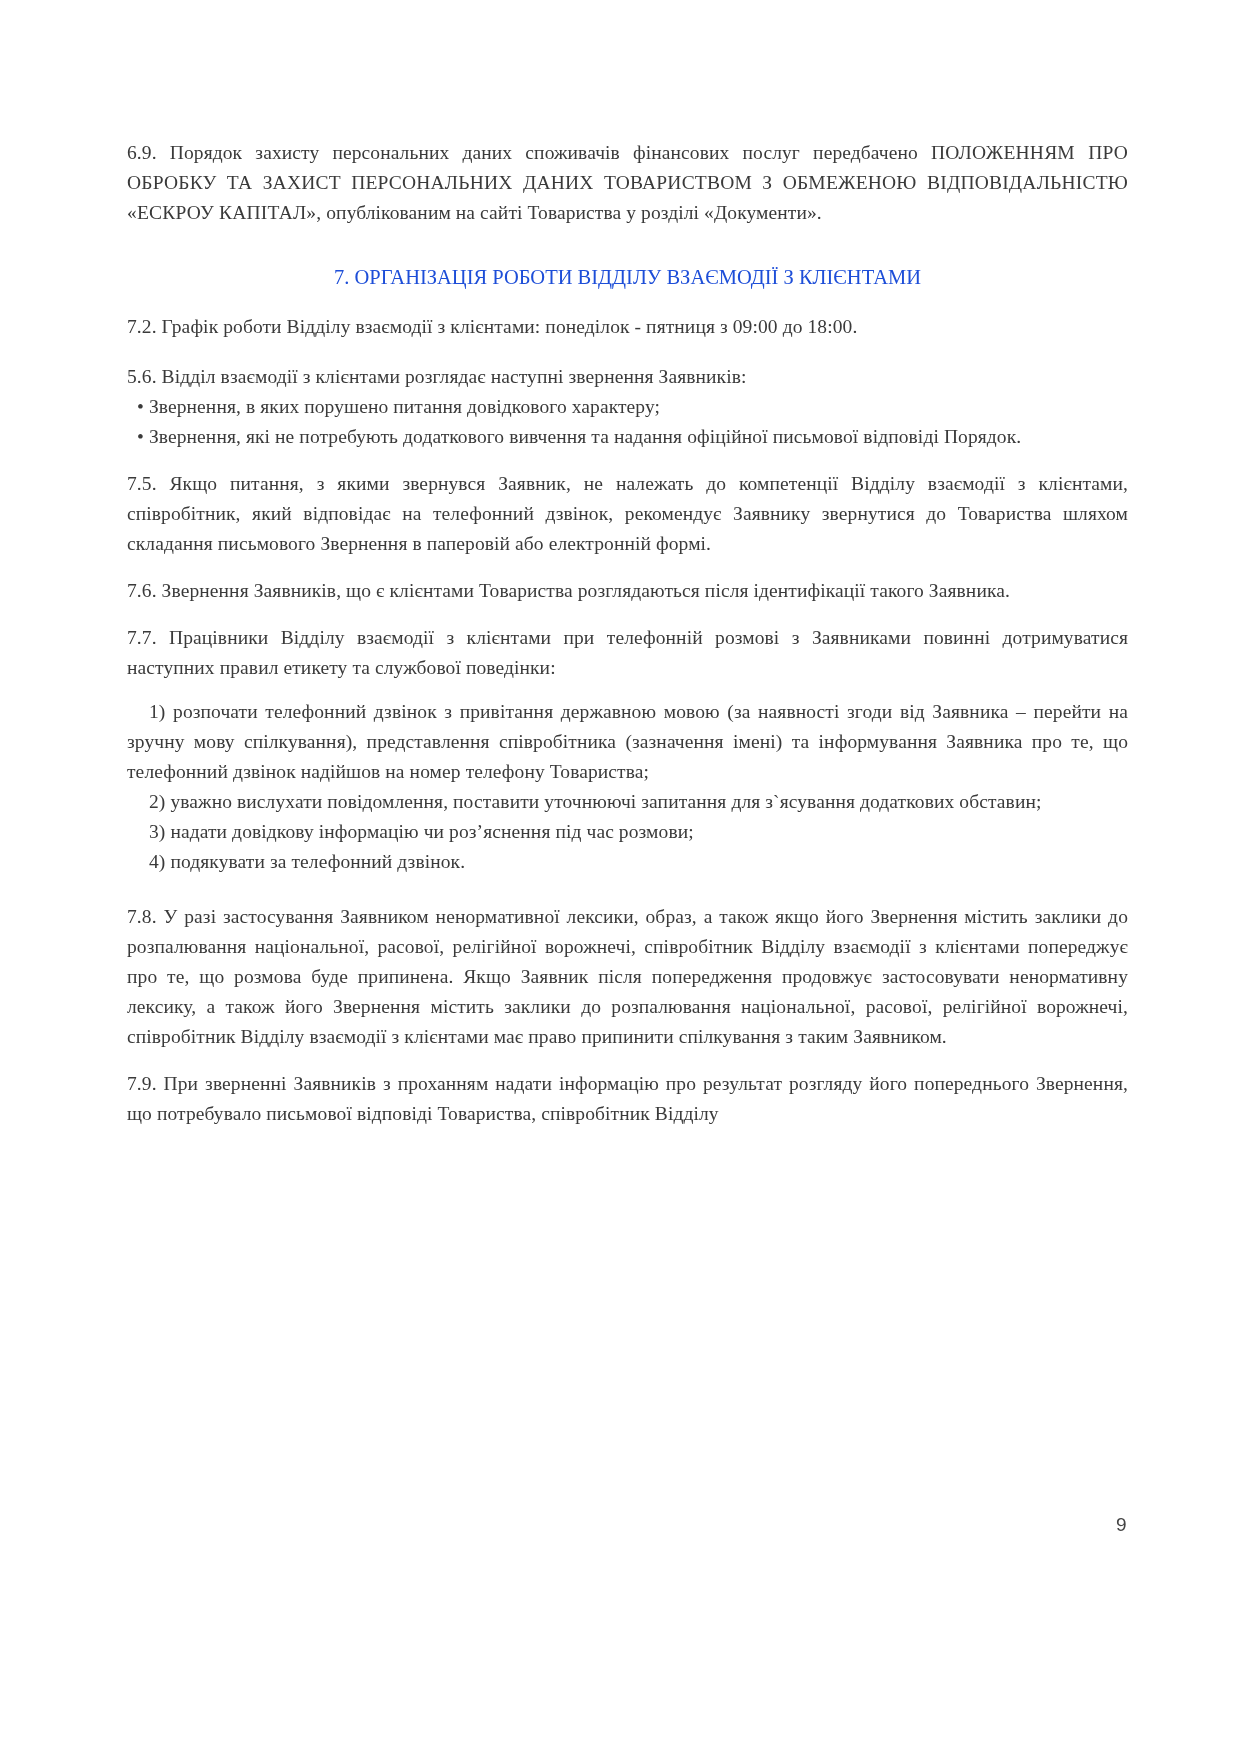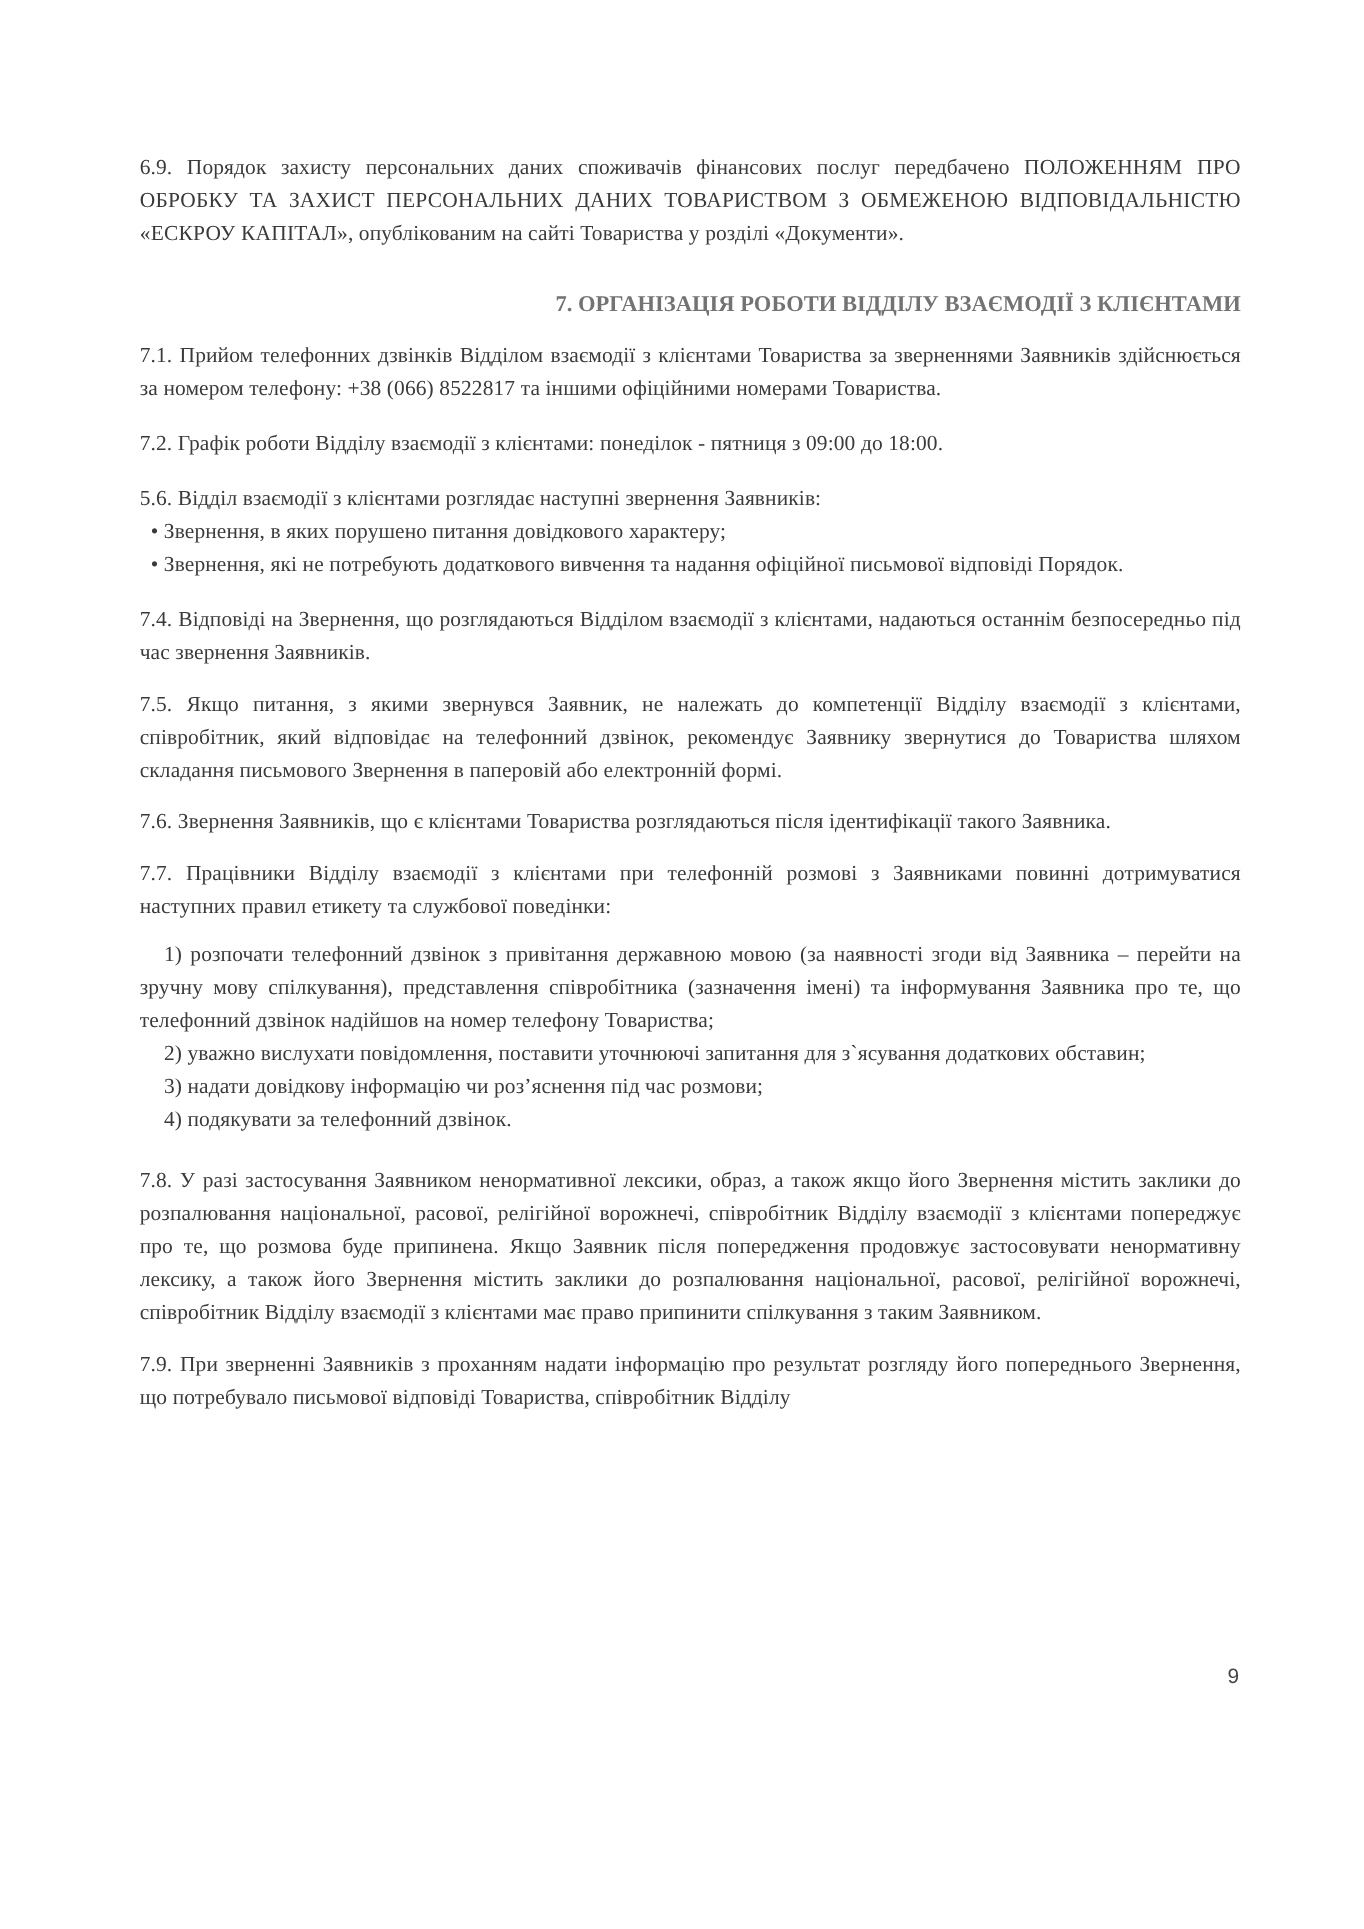--- a/index.html
+++ b/index.html
@@ -6,22 +6,22 @@
   body { width: 1240px; height: 1754px; position: relative; overflow: hidden; }
   .page {
     position: absolute; left: 0; top: 0; width: 1156px; height: 1754px;
     background: #ffffff; color: #3a3a3a;
     font-family: "Liberation Serif", "DejaVu Serif", serif;
   }
   .content { position: absolute; left: 127px; top: 138px; width: 1001px; }
   p { margin: 0; font-size: 19.5px; line-height: 30px; text-align: justify; letter-spacing: 0.1px; }
   .caps { letter-spacing: 0.2px; }
   .heading {
-    text-align: right; font-weight: bold; font-size: 20.5px; line-height: 30px;
-    margin: 34px 0 17px 0; color: #737373;
+    text-align: center; font-weight: normal; font-size: 20.5px; line-height: 30px;
+    margin: 34px 0 17px 0; color: #1d4ed8;
   }
   .gap-s { margin-top: 17px; }
   .gap-m { margin-top: 20px; }
   .bullet { text-indent: 10px; }
   .item { text-indent: 22px; }
   .page-number {
     position: absolute; left: 1116px; top: 1514px; font-size: 19px;
     font-family: "Liberation Sans", "DejaVu Sans", sans-serif; color: #444;
   }
 </style>
@@ -31,31 +31,29 @@
 <div class="page">
   <div class="content">
 
     <p>
       <span>6.9. Порядок захисту персональних даних споживачів фінансових послуг передбачено</span>
       <span class="caps">ПОЛОЖЕННЯМ ПРО ОБРОБКУ ТА ЗАХИСТ ПЕРСОНАЛЬНИХ ДАНИХ ТОВАРИСТВОМ З ОБМЕЖЕНОЮ ВІДПОВІДАЛЬНІСТЮ «ЕСКРОУ КАПІТАЛ»</span><span>, опублікованим на сайті Товариства у розділі «Документи».</span>
     </p>
 
     <div class="heading">7. ОРГАНІЗАЦІЯ РОБОТИ ВІДДІЛУ ВЗАЄМОДІЇ З КЛІЄНТАМИ</div>
 
-    <p>7.1. Прийом телефонних дзвінків Відділом взаємодії з клієнтами Товариства за зверненнями Заявників здійснюється за номером телефону: +38 (066) 8522817 та іншими офіційними номерами Товариства.</p>
 
     <p class="gap-m">7.2. Графік роботи Відділу взаємодії з клієнтами: понеділок - пятниця з 09:00 до 18:00.</p>
 
     <div class="gap-m">
       <p>5.6. Відділ взаємодії з клієнтами розглядає наступні звернення Заявників:</p>
       <p class="bullet">• Звернення, в яких порушено питання довідкового характеру;</p>
       <p class="bullet">• Звернення, які не потребують додаткового вивчення та надання офіційної письмової відповіді Порядок.</p>
     </div>
 
-    <p class="gap-m">7.4. Відповіді на Звернення, що розглядаються Відділом взаємодії з клієнтами, надаються останнім безпосередньо під час звернення Заявників.</p>
 
     <p class="gap-s">7.5. Якщо питання, з якими звернувся Заявник, не належать до компетенції Відділу взаємодії з клієнтами, співробітник, який відповідає на телефонний дзвінок, рекомендує Заявнику звернутися до Товариства шляхом складання письмового Звернення в паперовій або електронній формі.</p>
 
     <p class="gap-s">7.6. Звернення Заявників, що є клієнтами Товариства розглядаються після ідентифікації такого Заявника.</p>
 
     <div class="gap-s">
       <p>7.7. Працівники Відділу взаємодії з клієнтами при телефонній розмові з Заявниками повинні дотримуватися наступних правил етикету та службової поведінки:</p>
       <div style="margin-top:14px;">
         <p class="item">1) розпочати телефонний дзвінок з привітання державною мовою (за наявності згоди від Заявника – перейти на зручну мову спілкування), представлення співробітника (зазначення імені) та інформування Заявника про те, що телефонний дзвінок надійшов на номер телефону Товариства;</p>
         <p class="item">2) уважно вислухати повідомлення, поставити уточнюючі запитання для з`ясування додаткових обставин;</p>

